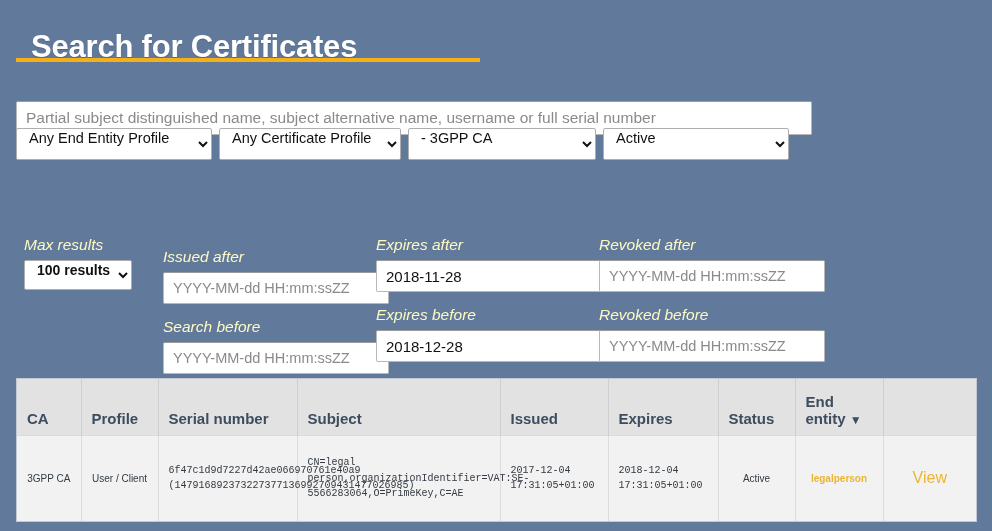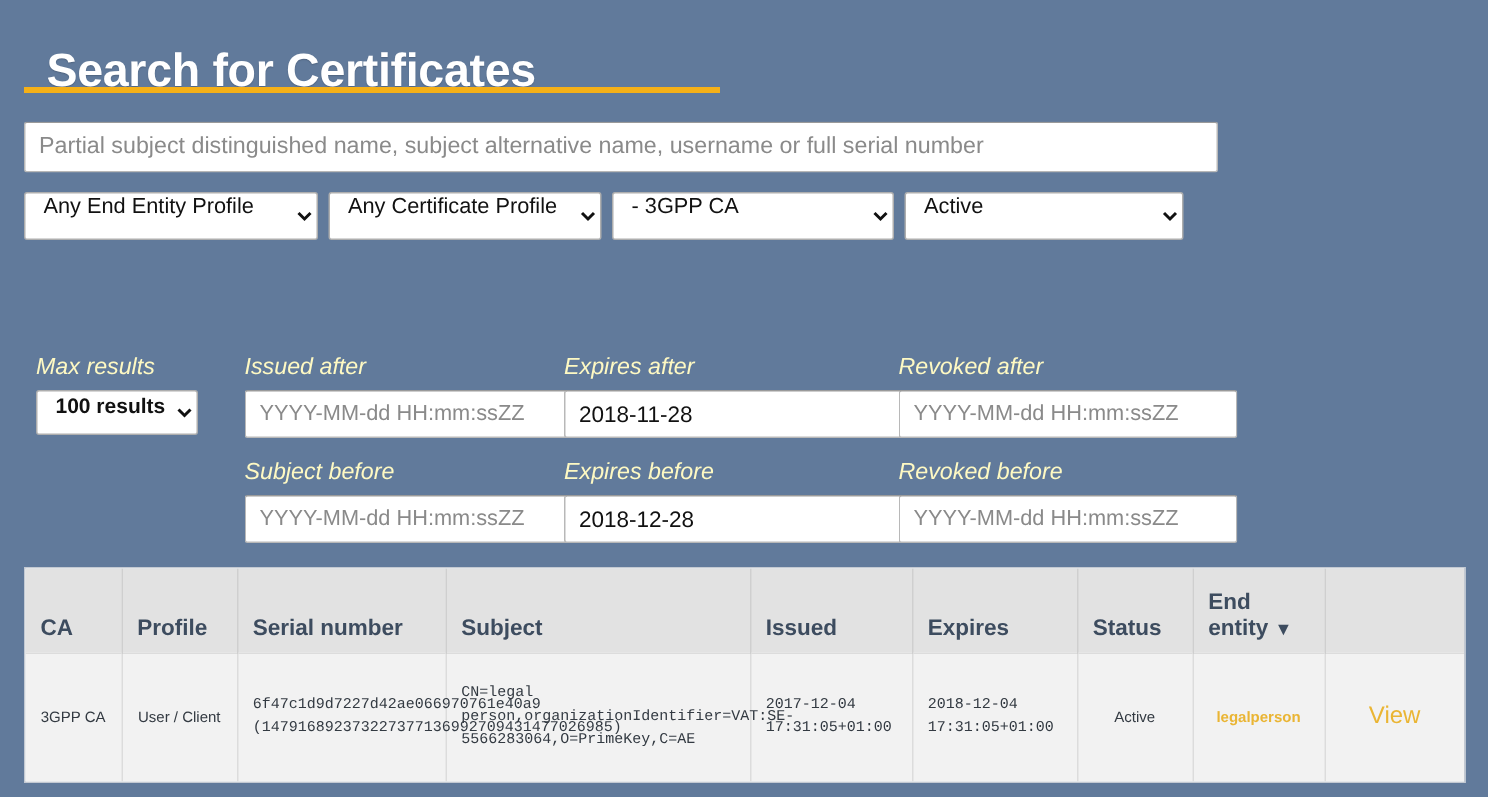--- a/index.html
+++ b/index.html
@@ -35,21 +35,21 @@
     font-size: 15px;
     color: #111111;
     background: #ffffff;
     border: 1px solid #b8b8b8;
     border-top-color: #9a9a9a;
     border-radius: 2px;
     padding: 0 9px;
     outline: none;
   }
   input.txt::placeholder { color: #8a8a8a; opacity: 1; }
-  #search-input { width: 796px; height: 34px; font-size: 15.5px; }
+  #search-input { width: 796px; height: 34px; font-size: 15.5px; margin-top: 20px; }
 
   
   .select-row { position: absolute; left: 16px; top: 128px; display: flex; gap: 7px; }
   select.sel {
     font-family: "Liberation Sans", sans-serif;
     font-size: 14.5px;
     color: #111111;
     background: #ffffff;
     border: 1px solid #aeaeae;
     border-radius: 2px;
@@ -84,21 +84,21 @@
     white-space: nowrap;
     font-style: italic;
   }
   .f-field { position: absolute; }
   input.date { width: 226px; height: 32px; font-size: 14.5px; }
   input.date.filled { color: #111111; font-weight: normal; font-size: 15px; }
   #sel-max { width: 108px; height: 30px; font-size: 14px; font-weight: bold; }
 
   
   .c0 { left: 0px; }
-  .c1 { left: 139px; }
+  .c1 { left: 139px; margin-top: 12px; }
   .c2 { left: 352px; }
   .c3 { left: 575px; }
   .r-lab-a { top: 2px; }
   .r-fld-a { top: 26px; }
   .r-lab-b { top: 72px; }
   .r-fld-b { top: 96px; }
 
   
   .table-wrap {
     position: absolute; left: 16px; top: 378px;
@@ -193,21 +193,21 @@
     <div class="f-field c0 r-fld-a">
       <select id="sel-max" class="sel">
         <option>100 results</option>
       </select>
     </div>
 
     <label class="f-label c1 r-lab-a">Issued after</label>
     <div class="f-field c1 r-fld-a">
       <input class="txt date" type="text" placeholder="YYYY-MM-dd HH:mm:ssZZ" style="">
     </div>
-    <label class="f-label c1 r-lab-b">Subject before</label>
+    <label class="f-label c1 r-lab-b">Search before</label>
     <div class="f-field c1 r-fld-b">
       <input class="txt date" type="text" placeholder="YYYY-MM-dd HH:mm:ssZZ" style="">
     </div>
 
     <label class="f-label c2 r-lab-a">Expires after</label>
     <div class="f-field c2 r-fld-a">
       <input class="txt date filled" type="text" value="2018-11-28" style="">
     </div>
     <label class="f-label c2 r-lab-b">Expires before</label>
     <div class="f-field c2 r-fld-b">

